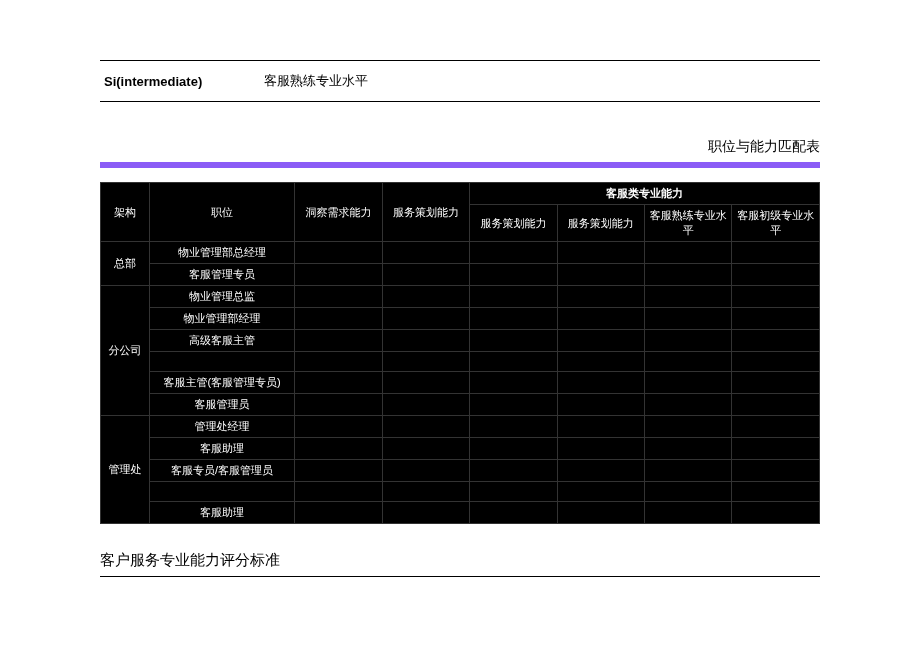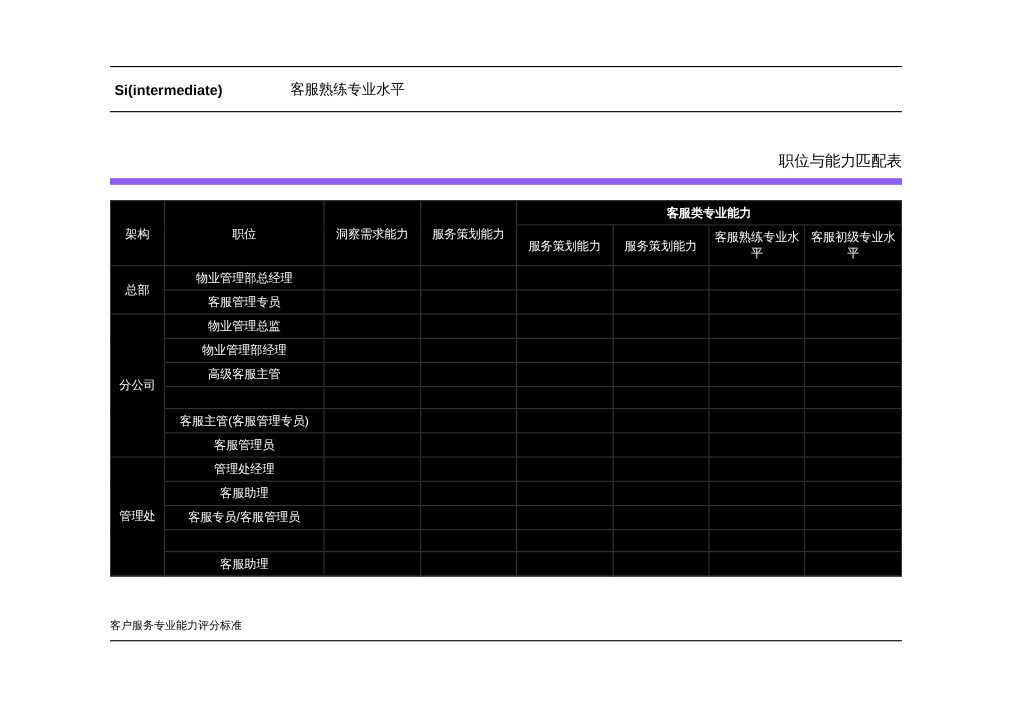--- a/index.html
+++ b/index.html
@@ -60,24 +60,24 @@
     }
     .matrix-table td {
       background: #000;
       height: 20px;
     }
     .org-col { width: 50px; }
     .pos-col { width: 150px; text-align: left; padding-left: 6px; }
     .cap-col { width: 90px; }
     
     .section-title-2 {
-      font-size: 10px;
+      font-size: 15px;
       padding: 6px 0;
       border-bottom: 1px solid #000;
-      margin-top: 32px;
+      margin-top: 21px;
     }
   </style>
 </head>
 <body>
 
 <table class="level-table">
   <tbody>
       <tr>
     <td class="level-code">Si(intermediate)</td>
     <td>客服熟练专业水平</td>

